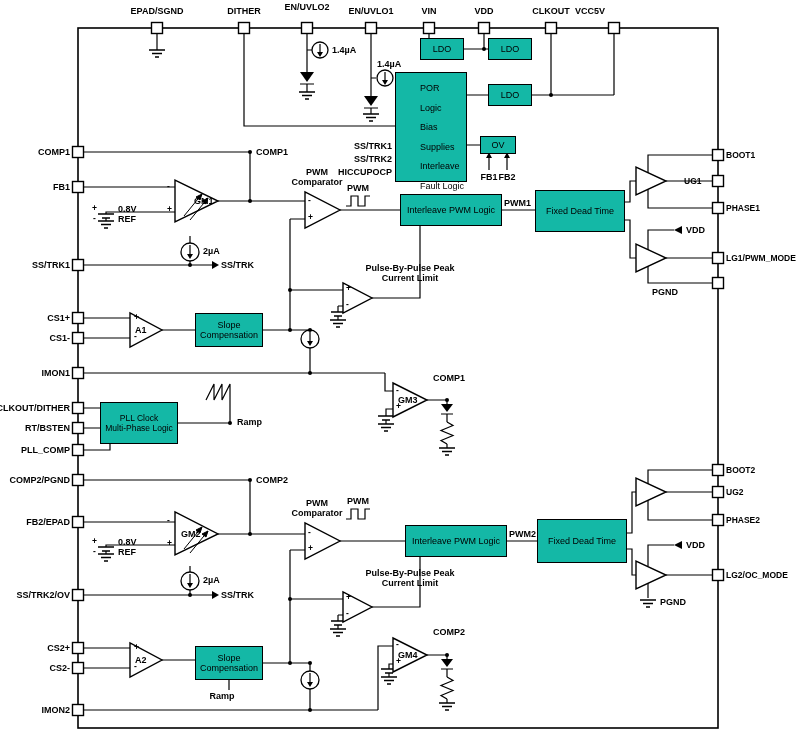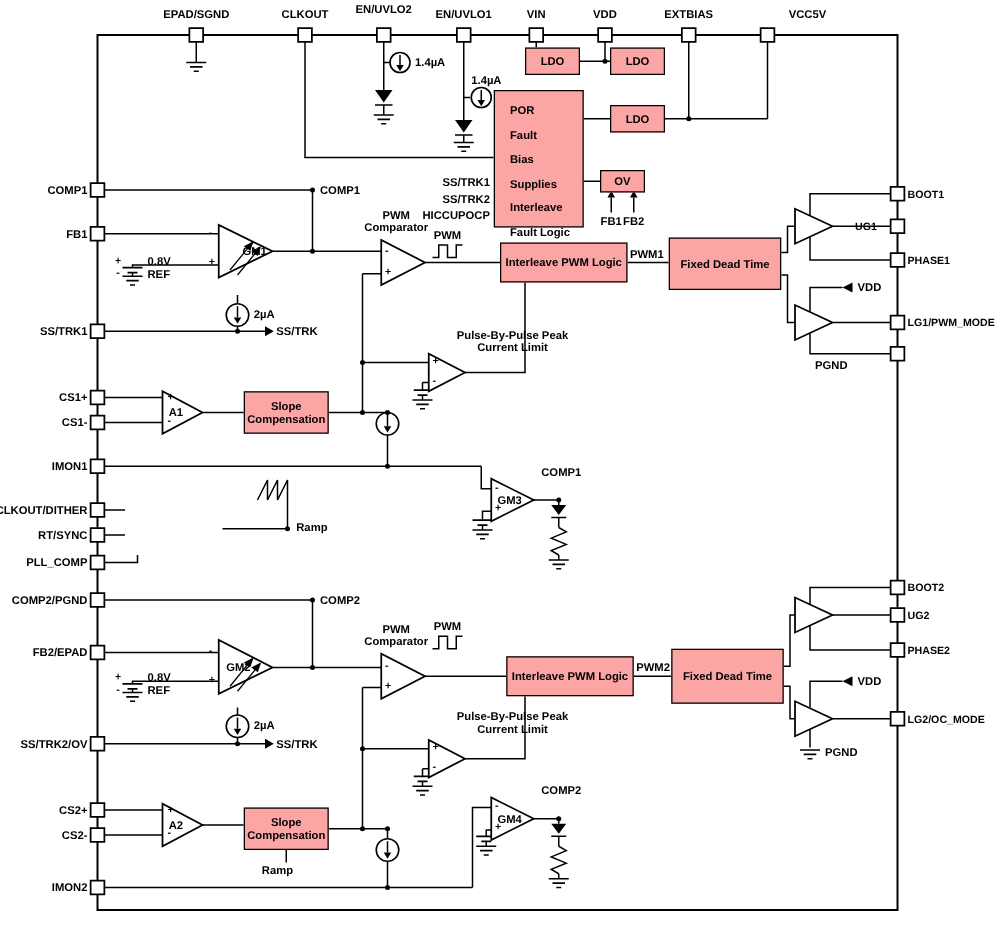--- a/index.html
+++ b/index.html
@@ -4,26 +4,26 @@
 <style>
   html,body{margin:0;padding:0;background:#fff}
   #stage{position:relative;width:800px;height:740px;background:#fff;
          font-family:"Liberation Sans",sans-serif;color:#000;overflow:hidden}
   #wires-svg{position:absolute;left:0;top:0}
   .lbl{position:absolute;font-weight:bold;font-size:9px;line-height:10px;white-space:nowrap}
   .c{transform:translateX(-50%);text-align:center}
   .r{transform:translateX(-100%);text-align:right}
   .s8{font-size:8.5px}
   .sg{position:absolute;font-weight:bold;font-size:8.5px;line-height:8px}
-  .box{position:absolute;box-sizing:border-box;border:1.4px solid #000;background:#fca5a5;
+  .box{position:absolute;box-sizing:border-box;border:1.4px solid #000;background:#14b8a6;
        display:flex;flex-direction:column;align-items:center;justify-content:center;
-       text-align:center;font-weight:bold;font-size:9px;line-height:10.5px}
+       text-align:center;font-weight:normal;font-size:9px;line-height:10.5px}
   .box.pl{font-size:8.5px}
   .box.porbox{align-items:flex-start;justify-content:flex-start;text-align:left;
-       padding:6px 0 0 12px;line-height:19.5px}
+       padding:6px 0 0 24px;line-height:19.5px}
 </style>
 </head>
 <body>
 
 <div id="stage">
 
 <svg id="wires-svg" width="800" height="740" viewBox="0 0 800 740">
   <rect x="78" y="28" width="640" height="700" fill="none" stroke="#000" stroke-width="1.6"></rect>
 
   <g stroke="#000" stroke-width="1.2" fill="none">
@@ -213,36 +213,36 @@
         <rect x="712.5" y="252.5" width="11" height="11"></rect>
     <rect x="712.5" y="277.5" width="11" height="11"></rect>
         <rect x="712.5" y="464.5" width="11" height="11"></rect>
     <rect x="712.5" y="486.5" width="11" height="11"></rect>
         <rect x="712.5" y="514.5" width="11" height="11"></rect>
     <rect x="712.5" y="569.5" width="11" height="11"></rect>
   </g>
 </svg>
 
 <div class="lbl c" style="left:157px;top:6px">EPAD/SGND</div>
-<div class="lbl c" style="left:244px;top:6px">CLKOUT</div>
+<div class="lbl c" style="left:244px;top:6px">DITHER</div>
 <div class="lbl c" style="left:307px;top:2px">EN/UVLO2</div>
 <div class="lbl c" style="left:371px;top:6px">EN/UVLO1</div>
 <div class="lbl c" style="left:429px;top:6px">VIN</div>
 <div class="lbl c" style="left:484px;top:6px">VDD</div>
-<div class="lbl c" style="left:551px;top:6px">EXTBIAS</div>
-<div class="lbl c" style="left:646px;top:6px">VCC5V</div>
+<div class="lbl c" style="left:551px;top:6px">CLKOUT</div>
+<div class="lbl c" style="left:590px;top:6px">VCC5V</div>
 
 <div class="lbl r" style="left:70px;top:147px">COMP1</div>
 <div class="lbl r" style="left:70px;top:182px">FB1</div>
 <div class="lbl r" style="left:70px;top:260px">SS/TRK1</div>
 <div class="lbl r" style="left:70px;top:313px">CS1+</div>
 <div class="lbl r" style="left:70px;top:333px">CS1-</div>
 <div class="lbl r" style="left:70px;top:368px">IMON1</div>
 <div class="lbl r" style="left:70px;top:403px">CLKOUT/DITHER</div>
-<div class="lbl r" style="left:70px;top:423px">RT/SYNC</div>
+<div class="lbl r" style="left:70px;top:423px">RT/BSTEN</div>
 <div class="lbl r" style="left:70px;top:445px">PLL_COMP</div>
 <div class="lbl r" style="left:70px;top:475px">COMP2/PGND</div>
 <div class="lbl r" style="left:70px;top:517px">FB2/EPAD</div>
 <div class="lbl r" style="left:70px;top:590px">SS/TRK2/OV</div>
 <div class="lbl r" style="left:70px;top:643px">CS2+</div>
 <div class="lbl r" style="left:70px;top:663px">CS2-</div>
 <div class="lbl r" style="left:70px;top:705px">IMON2</div>
 
 <div class="lbl s8" style="left:726px;top:150px">BOOT1</div>
 <div class="lbl s8" style="left:684px;top:176px">UG1</div>
@@ -252,21 +252,21 @@
 <div class="lbl s8" style="left:726px;top:487px">UG2</div>
 <div class="lbl s8" style="left:726px;top:515px">PHASE2</div>
 <div class="lbl s8" style="left:726px;top:570px">LG2/OC_MODE</div>
 
 <div class="box" style="left:420px;top:38px;width:44px;height:22px">LDO</div>
 <div class="box" style="left:488px;top:38px;width:44px;height:22px">LDO</div>
 <div class="box" style="left:488px;top:84px;width:44px;height:22px">LDO</div>
 
 <div class="box porbox" style="left:395px;top:72px;width:72px;height:110px">
   <div>POR</div>
-  <div>Fault</div>
+  <div>Logic</div>
   <div>Bias Supplies</div>
   <div>Interleave</div>
   <div>Fault Logic</div>
 </div>
 <div class="lbl r" style="left:392px;top:141px">SS/TRK1</div>
 <div class="lbl r" style="left:392px;top:154px">SS/TRK2</div>
 <div class="lbl r" style="left:392px;top:167px">HICCUPOCP</div>
 
 <div class="box" style="left:480px;top:136px;width:36px;height:18px">OV</div>
 <div class="lbl c" style="left:489px;top:172px">FB1</div>
@@ -278,20 +278,24 @@
 </div>
 <div class="box" style="left:400px;top:194px;width:102px;height:32px">Interleave PWM Logic</div>
 <div class="box" style="left:535px;top:190px;width:90px;height:42px">Fixed Dead Time</div>
 <div class="lbl c" style="left:410px;top:263px">
   <div>Pulse-By-Pulse Peak</div>
   <div>Current Limit</div>
 </div>
 <div class="box" style="left:195px;top:313px;width:68px;height:34px">
   <div>Slope</div>
   <div>Compensation</div>
+</div>
+<div class="box pl" style="left:100px;top:402px;width:78px;height:42px">
+  <div>PLL Clock</div>
+  <div>Multi-Phase Logic</div>
 </div>
 
 <div class="lbl c" style="left:317px;top:498px">
   <div>PWM</div>
   <div>Comparator</div>
 </div>
 <div class="box" style="left:405px;top:525px;width:102px;height:32px">Interleave PWM Logic</div>
 <div class="box" style="left:537px;top:519px;width:90px;height:44px">Fixed Dead Time</div>
 <div class="lbl c" style="left:410px;top:568px">
   <div>Pulse-By-Pulse Peak</div>

